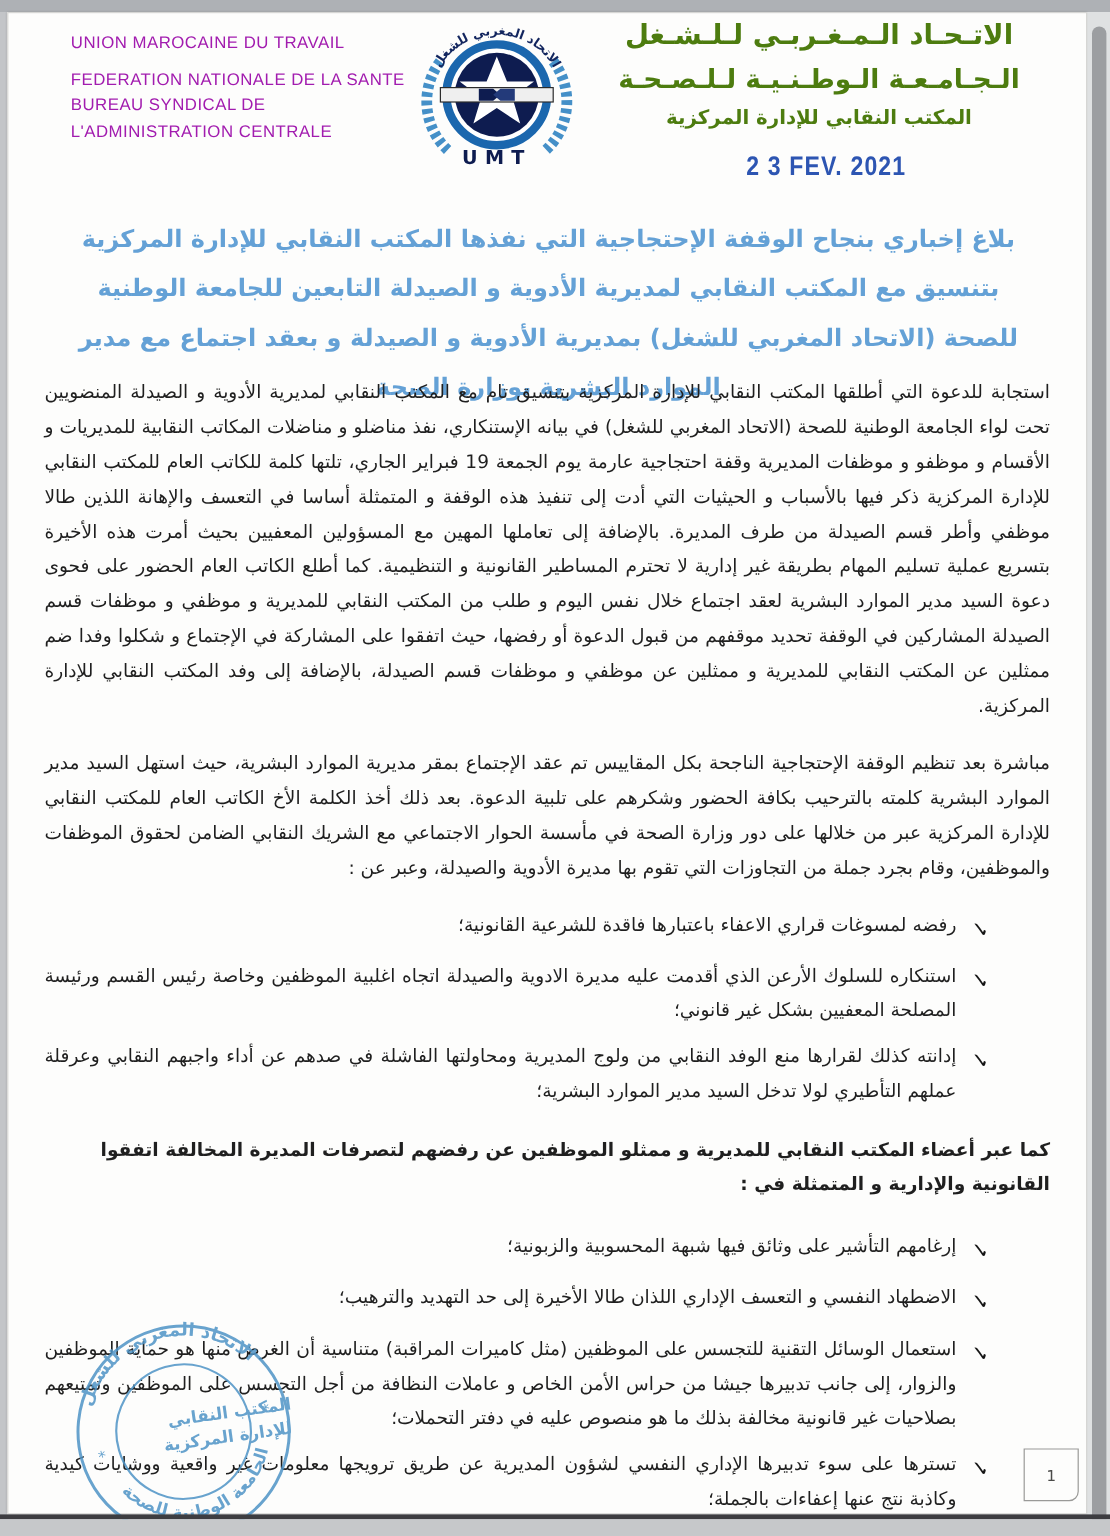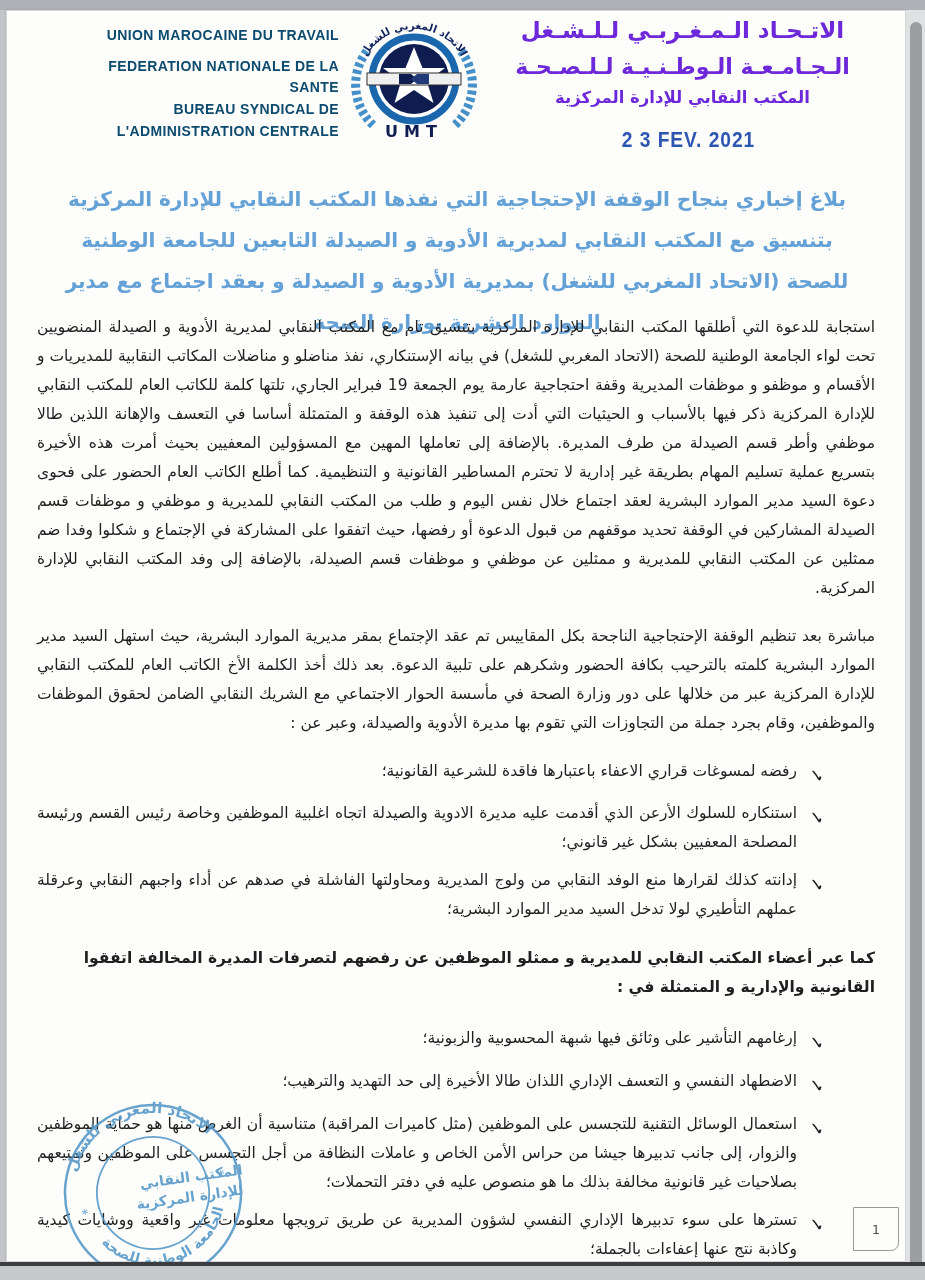--- a/index.html
+++ b/index.html
@@ -13,32 +13,32 @@
   }
   .bottom-line { position:absolute; left:0; top:1262px; width:925px; height:4px; background:#3d3d41; }
   .bottom-gray { position:absolute; left:0; top:1266px; width:925px; height:14px; background:#c6c8ca; }
   .top-strip { position:absolute; left:0; top:0; width:925px; height:10px; background:#aeb1b5; }
 
   .scroll-track { position:absolute; right:0; top:10px; width:19px; height:1256px; background:#dfe1e2; }
   .scroll-thumb { position:absolute; right:3px; top:22px; width:12px; height:1258px; background:#9c9ea1; border-radius:7px; }
 
   
   .fr-header {
-    position:absolute; left:52px; top:14px; width:280px; text-align:right;
-    color:#0c4a6e; font-weight:bold; font-size:14px; line-height:1.55;
+    position:absolute; left:52px; top:14px; width:280px; text-align:left;
+    color:#a21caf; font-weight:normal; font-size:14px; line-height:1.55;
     font-family:"Liberation Sans", sans-serif; letter-spacing:.4px;
   }
   .fr-header .blk2 { margin-top:9px; }
   .fr-header .blk3 { }
 
   .logo { position:absolute; left:336px; top:2px; width:142px; height:132px; }
 
   .ar-header {
     position:absolute; right:30px; top:2px; width:385px; text-align:center;
-    color:#6d28d9; font-weight:bold; direction:rtl; line-height:1.5;
+    color:#4d7c0f; font-weight:bold; direction:rtl; line-height:1.5;
   }
   .ar-header .l1 { font-size:23px; }
   .ar-header .l2 { font-size:22px; margin-top:2px; }
   .ar-header .l3 { font-size:16.5px; margin-top:3px; }
 
   .date-stamp {
     position:absolute; left:612px; top:117px; color:#2d55b2;
     font-family:"Liberation Sans", sans-serif; font-weight:bold; font-size:20px;
     letter-spacing:1px; transform:scale(.96,1.12);
   }

